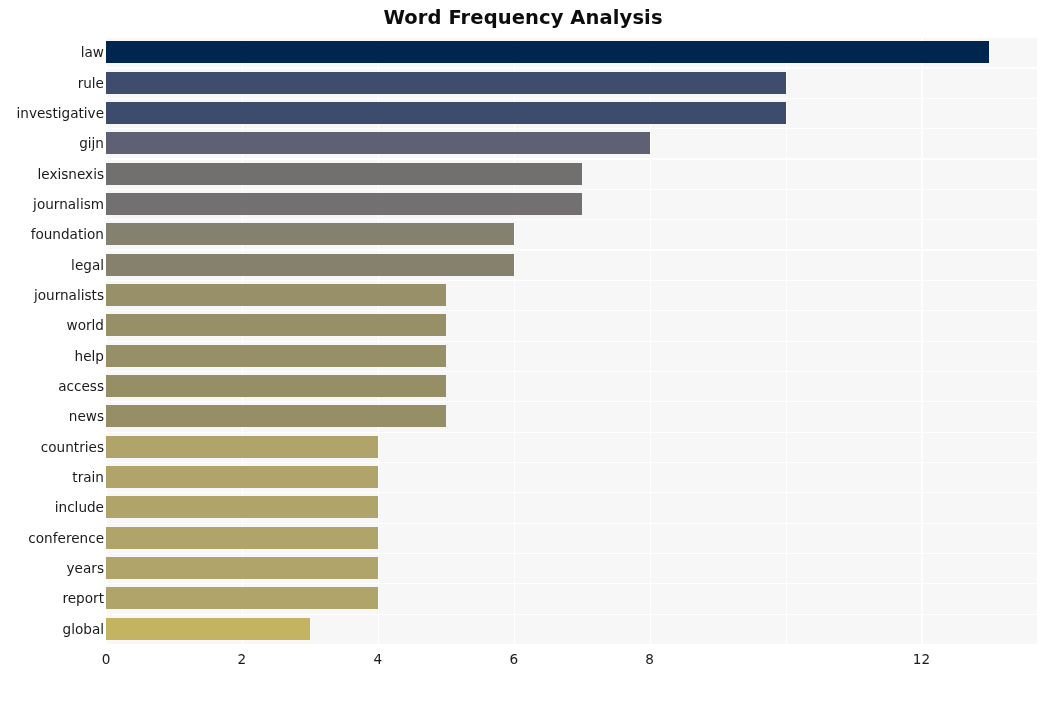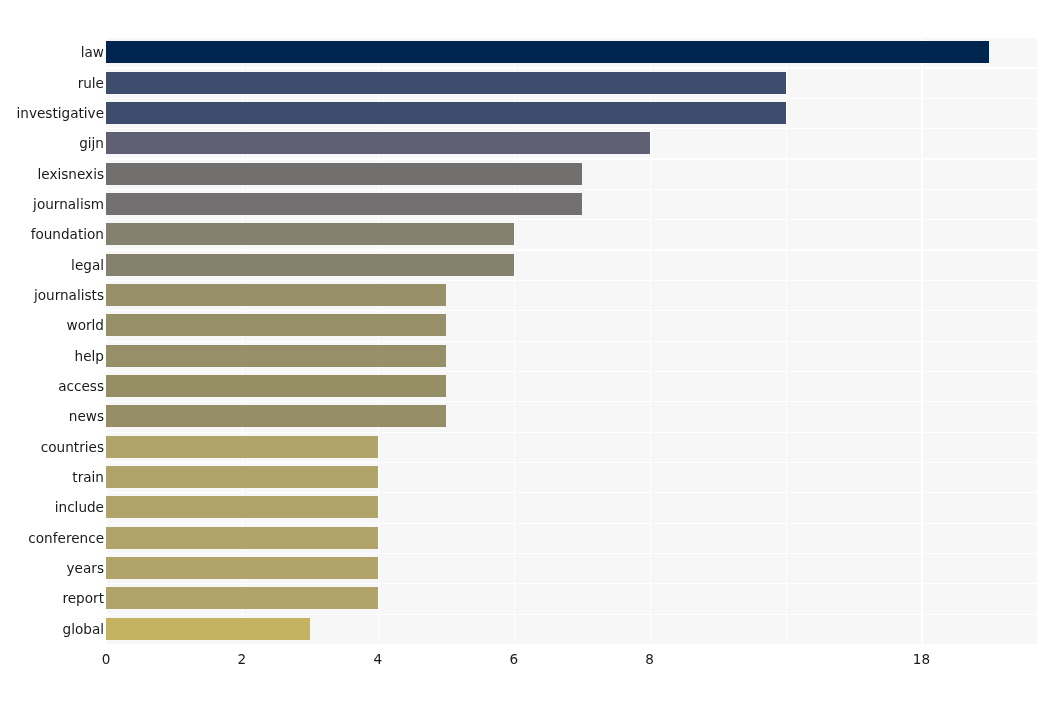--- a/index.html
+++ b/index.html
@@ -96,20 +96,21 @@
     text-align: center;
     font-size: 14.2px;
     color: #1a1a1a;
   }
 </style>
 </head>
 <body>
 
 <div id="figure">
 
+  <div id="chart-title">Word Frequency Analysis</div>
 
   <div id="plot-area">
     <div id="gridlines-v">
         <div class="gridline-v" style="left: 0px;"></div>
         <div class="gridline-v" style="left: 135.912px;"></div>
         <div class="gridline-v" style="left: 271.825px;"></div>
         <div class="gridline-v" style="left: 407.737px;"></div>
         <div class="gridline-v" style="left: 543.65px;"></div>
         <div class="gridline-v" style="left: 679.562px;"></div>
         <div class="gridline-v" style="left: 815.474px;"></div>
@@ -183,17 +184,17 @@
       <div class="ytick-wrap" style="top: 583.825px; left: -162px; width: 260px;">global</div>
     </div>
 
   <div id="xaxis">
       <div class="xtick" style="left: 0px;">0</div>
       <div class="xtick" style="left: 135.912px;">2</div>
       <div class="xtick" style="left: 271.825px;">4</div>
       <div class="xtick" style="left: 407.737px;">6</div>
       <div class="xtick" style="left: 543.65px;">8</div>
       <div class="xtick" style="left: 679.562px; margin-top: 48px;">10</div>
-      <div class="xtick" style="left: 815.474px;">18</div>
+      <div class="xtick" style="left: 815.474px;">12</div>
     </div>
 
 
 </div>
 
 </body></html>

